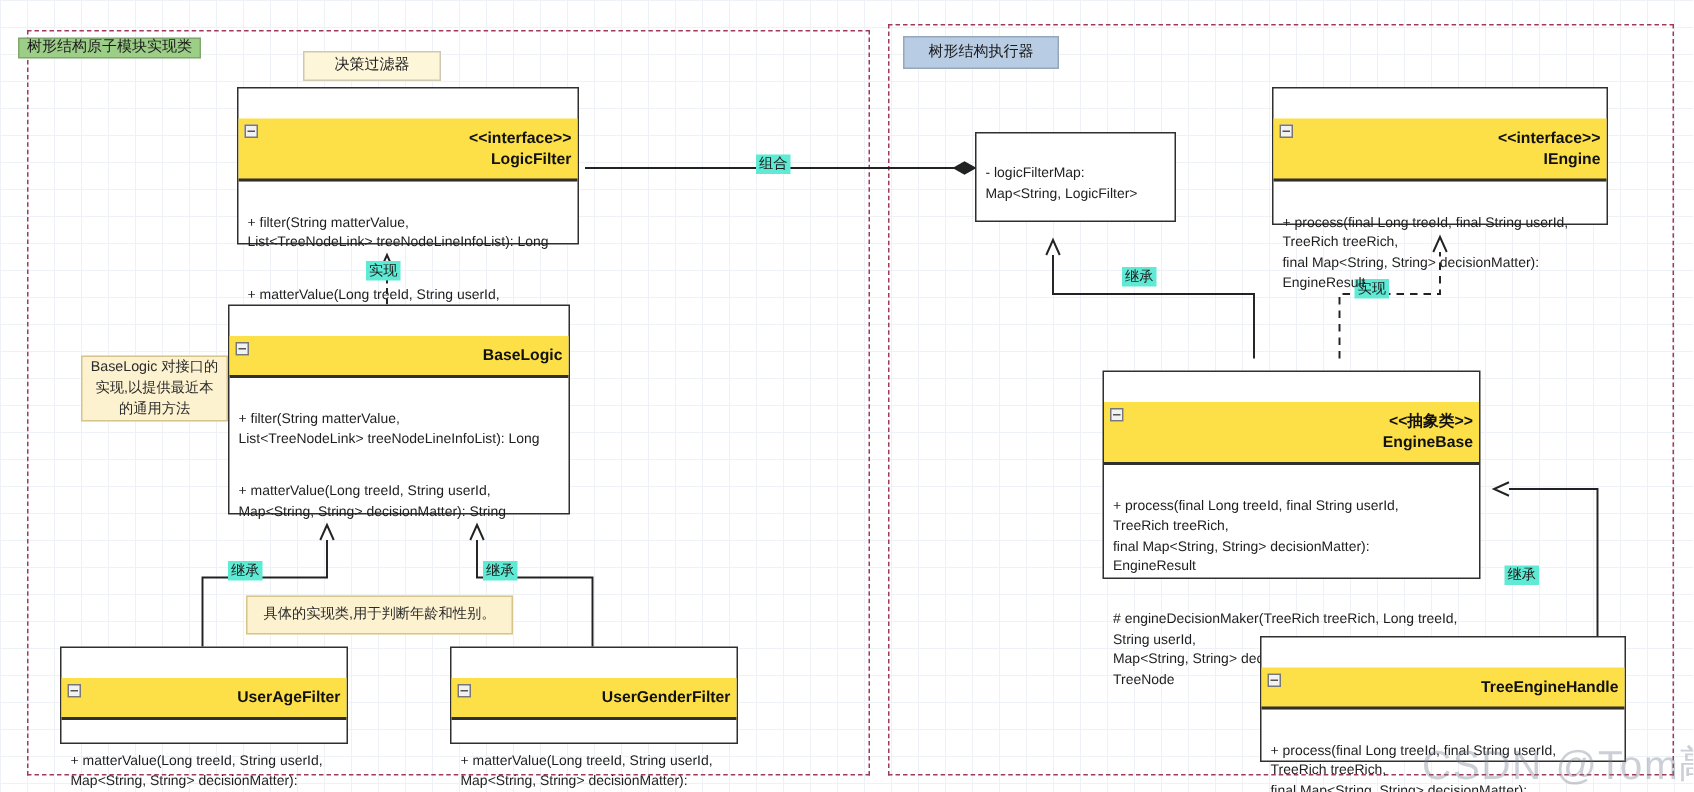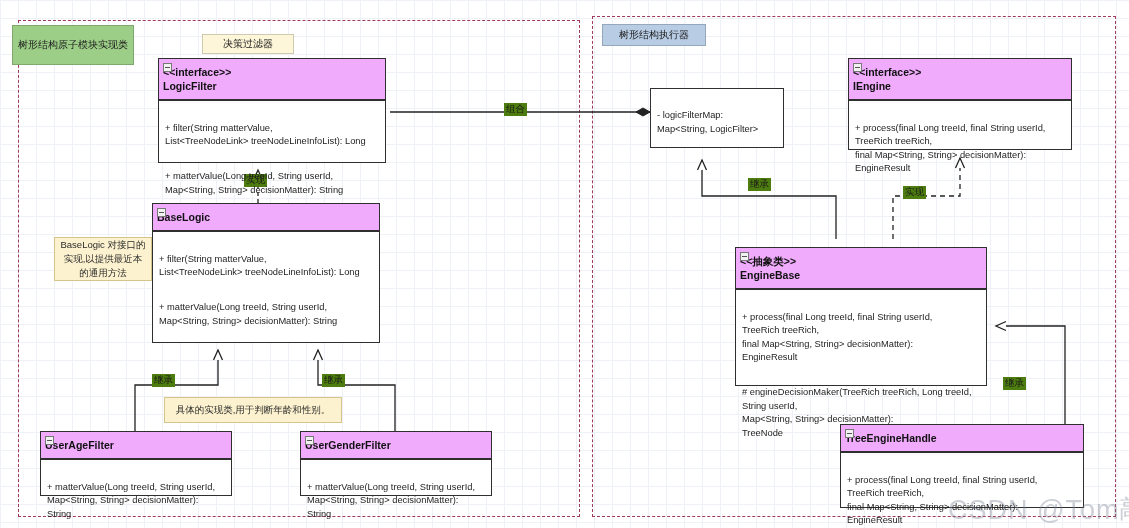--- a/index.html
+++ b/index.html
@@ -71,26 +71,27 @@
     background: #ffffff;
     border: 1.5px solid #2f2f2f;
     box-sizing: border-box;
     display: flex;
     flex-direction: column;
   }
   .uml-head {
     position: relative;
     border-bottom: 2.5px solid #2f2f2f;
     padding: 6px 4px 6px 4px;
-    text-align: left;
+    text-align: right;
     font-size: 10.5px;
     font-weight: bold;
     color: #111;
     line-height: 1.35;
-    background: #f0abfc;
+    background: #fde047;
+    margin-top: 20px;
   }
   .uml-head .stereo {
     display: block;
     font-weight: bold;
   }
   .uml-head .cname {
     display: block;
     font-weight: bold;
   }
   .collapse-box {
@@ -128,21 +129,21 @@
     position: absolute;
     left: 0; top: 0;
     width: 1129px;
     height: 528px;
     pointer-events: none;
   }
   .edge-label {
     position: absolute;
     font-size: 9.5px;
     color: #1b1b1b;
-    background: #4d7c0f;
+    background: #5eead4;
     padding: 0 2px;
     white-space: nowrap;
   }
   .watermark {
     position: absolute;
     font-size: 27px;
     color: rgba(120,130,145,0.38);
     letter-spacing: 1px;
     white-space: nowrap;
     user-select: none;
@@ -193,21 +194,21 @@
   </svg>
 
   <div class="edge-label" style="left:504px; top:103px;">组合</div>
   <div class="edge-label" style="left:244px; top:174px;">实现</div>
   <div class="edge-label" style="left:903px; top:186px;">实现</div>
   <div class="edge-label" style="left:748px; top:178px;">继承</div>
   <div class="edge-label" style="left:152px; top:374px;">继承</div>
   <div class="edge-label" style="left:322px; top:374px;">继承</div>
   <div class="edge-label" style="left:1003px; top:377px;">继承</div>
 
-  <div class="tag tag-green" style="left:12px; top:25px; width:122px; height:40px;">树形结构原子模块实现类</div>
+  <div class="tag tag-green" style="left:12px; top:25px; width:122px; height:14px;">树形结构原子模块实现类</div>
 
   <div class="tag tag-yellow" style="left:155px; top:34px; width:92px; height:20px;">决策过滤器</div>
 
   <div class="tag tag-blue" style="left:602px; top:24px; width:104px; height:22px;">树形结构执行器</div>
 
   <div class="note" style="left:54px; top:237px; width:98px; height:44px;">BaseLogic 对接口的实现,以提供最近本的通用方法</div>
 
   <div class="note" style="left:164px; top:397px; width:178px; height:26px;">具体的实现类,用于判断年龄和性别。</div>
 
   <div class="uml" style="left:158px; top:58px; width:228px; height:105px;">

